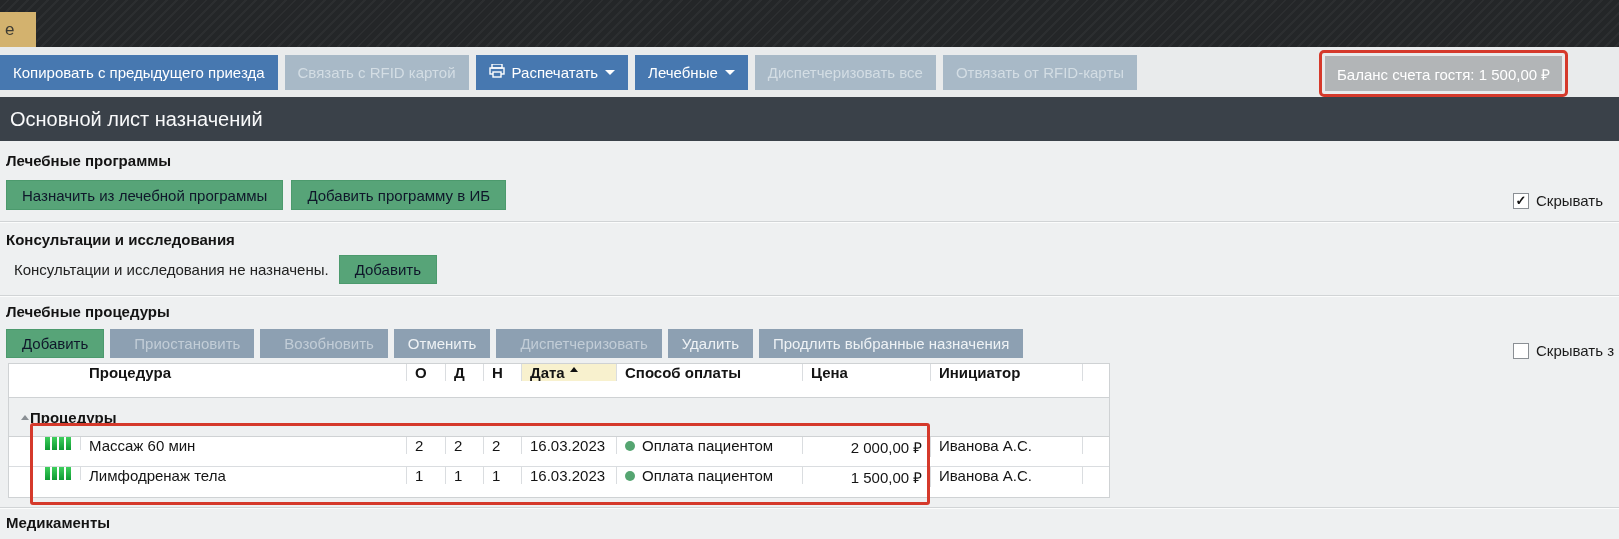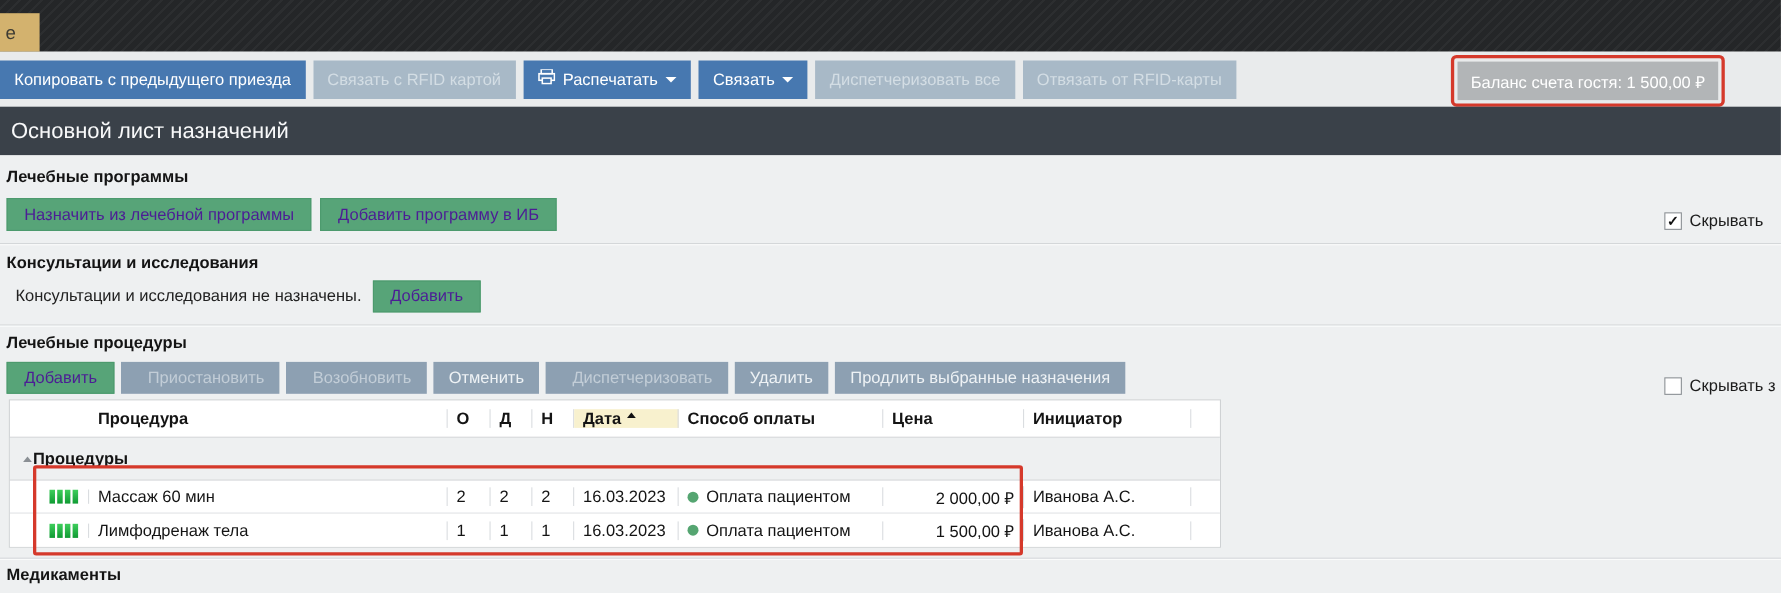--- a/index.html
+++ b/index.html
@@ -40,39 +40,39 @@
 
   
   .page-header { position:absolute; left:0; top:97px; width:100%; height:44px; background:#3a4149;
     color:#f8f9fa; font-size:20px; display:flex; align-items:center; padding-left:10px; }
 
   
   .sec-heading { position:absolute; left:6px; font-size:15px; font-weight:bold; color:#141414; white-space:nowrap; }
   .divider { position:absolute; left:0; width:100%; height:2px; border-top:1px solid #d1d4d6; border-bottom:1px solid #fbfcfc; }
 
   .btn-row { position:absolute; left:6px; display:flex; gap:8px; }
-  .gbtn { height:30px; background:#57a478; border:1px solid #4c9a6d; color:#4c1d95; font-size:15px;
+  .gbtn { height:30px; background:#57a478; border:1px solid #4c9a6d; color:#0f172a; font-size:15px;
     display:flex; align-items:center; padding:0 15px; white-space:nowrap; cursor:pointer; }
   .gbtn.small { height:29px; }
   .graybtn { height:29px; background:#8da0b2; color:#eef2f5; font-size:15px;
     display:flex; align-items:center; padding:0 14px; white-space:nowrap; cursor:pointer; }
   .graybtn.muted { color:#c2cdd7;padding-left:24px; }
 
   .consult-row { position:absolute; left:14px; display:flex; align-items:center; gap:10px; }
   .consult-text { font-size:15px; color:#222; white-space:nowrap; }
 
   .checkbox-wrap { position:absolute; display:flex; align-items:center; gap:7px; white-space:nowrap; }
   .checkbox-box { width:16px; height:16px; background:#ffffff; border:1px solid #8a8f94;
     display:flex; align-items:center; justify-content:center; font-size:13px; font-weight:bold; color:#111; line-height:1; }
   .checkbox-label { font-size:15px; color:#1c1c1c; }
 
   
   .grid { position:absolute; left:8px; top:363px; width:1102px; background:#ffffff;
     border:1px solid #cfd2d4; font-size:15px; color:#141414; }
-  .g-row { display:flex; align-items:center; }
+  .g-row { display:flex; align-items:flex-start; }
   .g-head { height:34px; border-bottom:1px solid #cfd2d4; font-weight:bold; }
   .g-cell { flex:0 0 auto; display:flex; align-items:center; padding-left:8px;
     border-right:1px solid #dadde0; overflow:hidden; position:relative; }
   .g-cell.last { border-right:none; }
   .c0{width:26px;} .c1{width:46px; justify-content:center; padding-left:0;}
   .c2{width:326px;} .c3{width:39px;} .c4{width:38px;} .c5{width:38px;}
   .c6{width:95px;} .c7{width:186px;} .c8{width:128px; justify-content:flex-end; padding-right:8px;}
   .c9{width:152px;} .c10{width:26px;}
   .g-head .c6 { background:#f8f1ce; }
   .sort-arrow { position:absolute; top:3px; left:48px; width:0; height:0;
@@ -114,21 +114,21 @@
         <svg width="16" height="14" viewBox="0 0 16 14">
             <rect x="3" y="0" width="10" height="4" fill="none" stroke="#fff" stroke-width="1.4"></rect>
             <rect x="1" y="4" width="14" height="6" fill="none" stroke="#fff" stroke-width="1.4"></rect>
             <rect x="4" y="8" width="8" height="5" fill="#4778b0" stroke="#fff" stroke-width="1.4"></rect>
           </svg>
       </span>
       <span>Распечатать</span>
       <span class="caret-down"></span>
     </div>
     <div class="tbtn blue">
-      <span>Связать</span>
+      <span>Лечебные</span>
       <span class="caret-down"></span>
     </div>
     <div class="tbtn disabled">
       <span>Диспетчеризовать все</span>
     </div>
     <div class="tbtn disabled">
       <span>Отвязать от RFID-карты</span>
     </div>
 
     <div class="overflow-icon">

